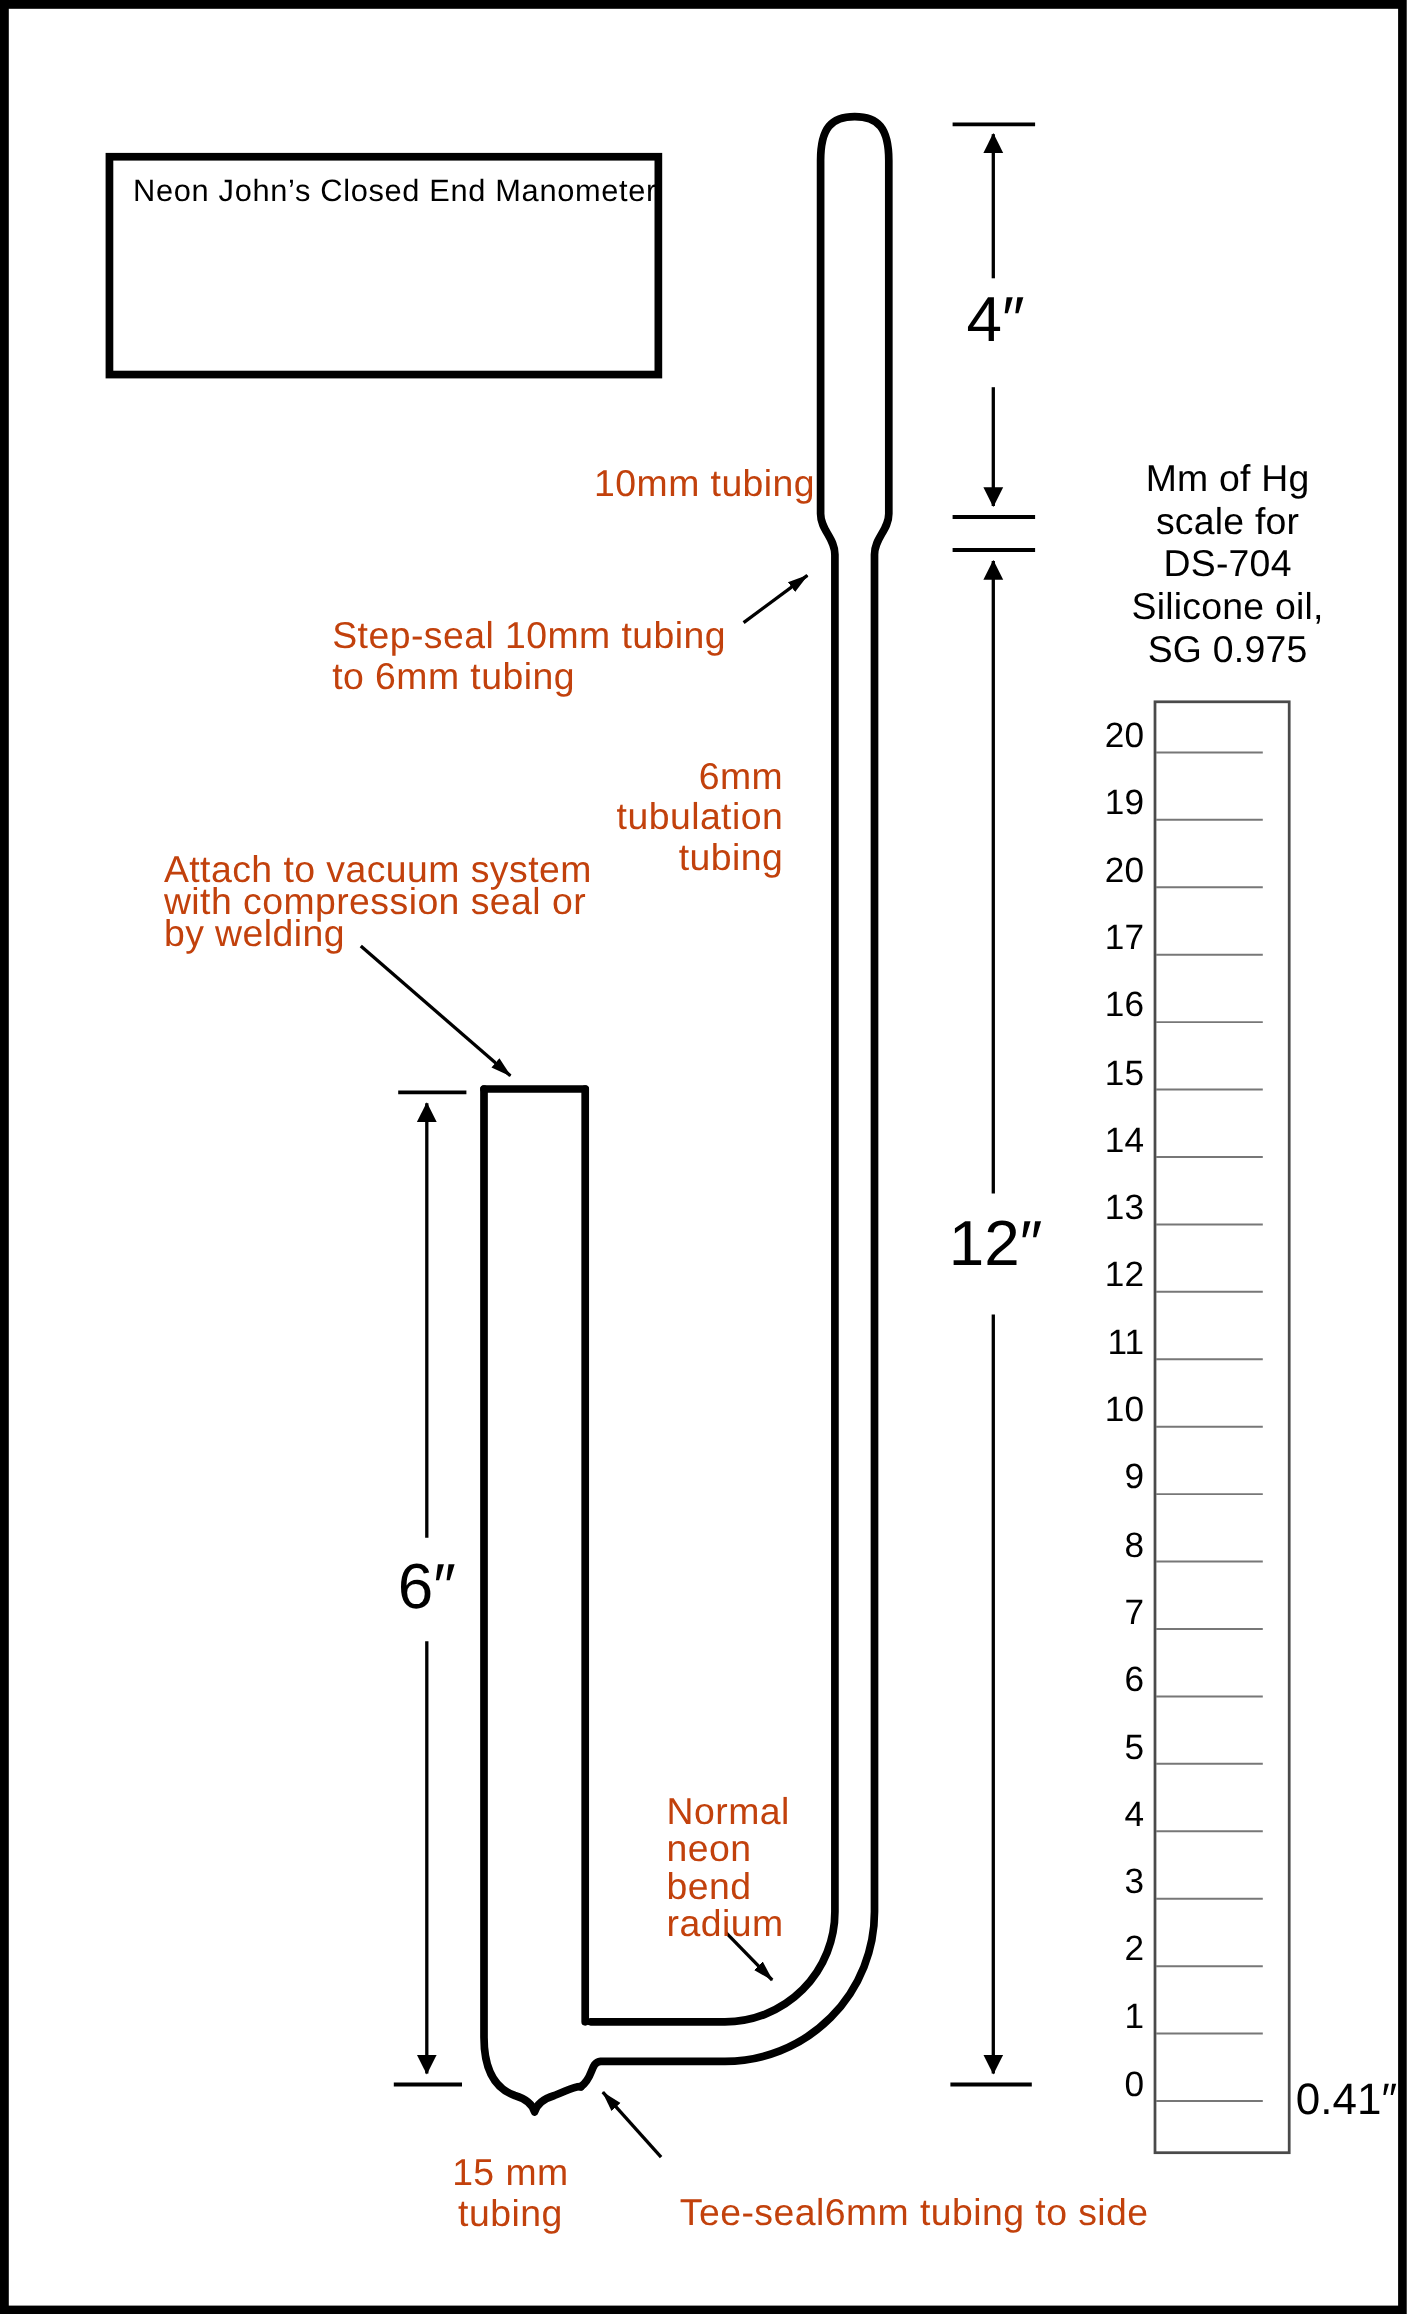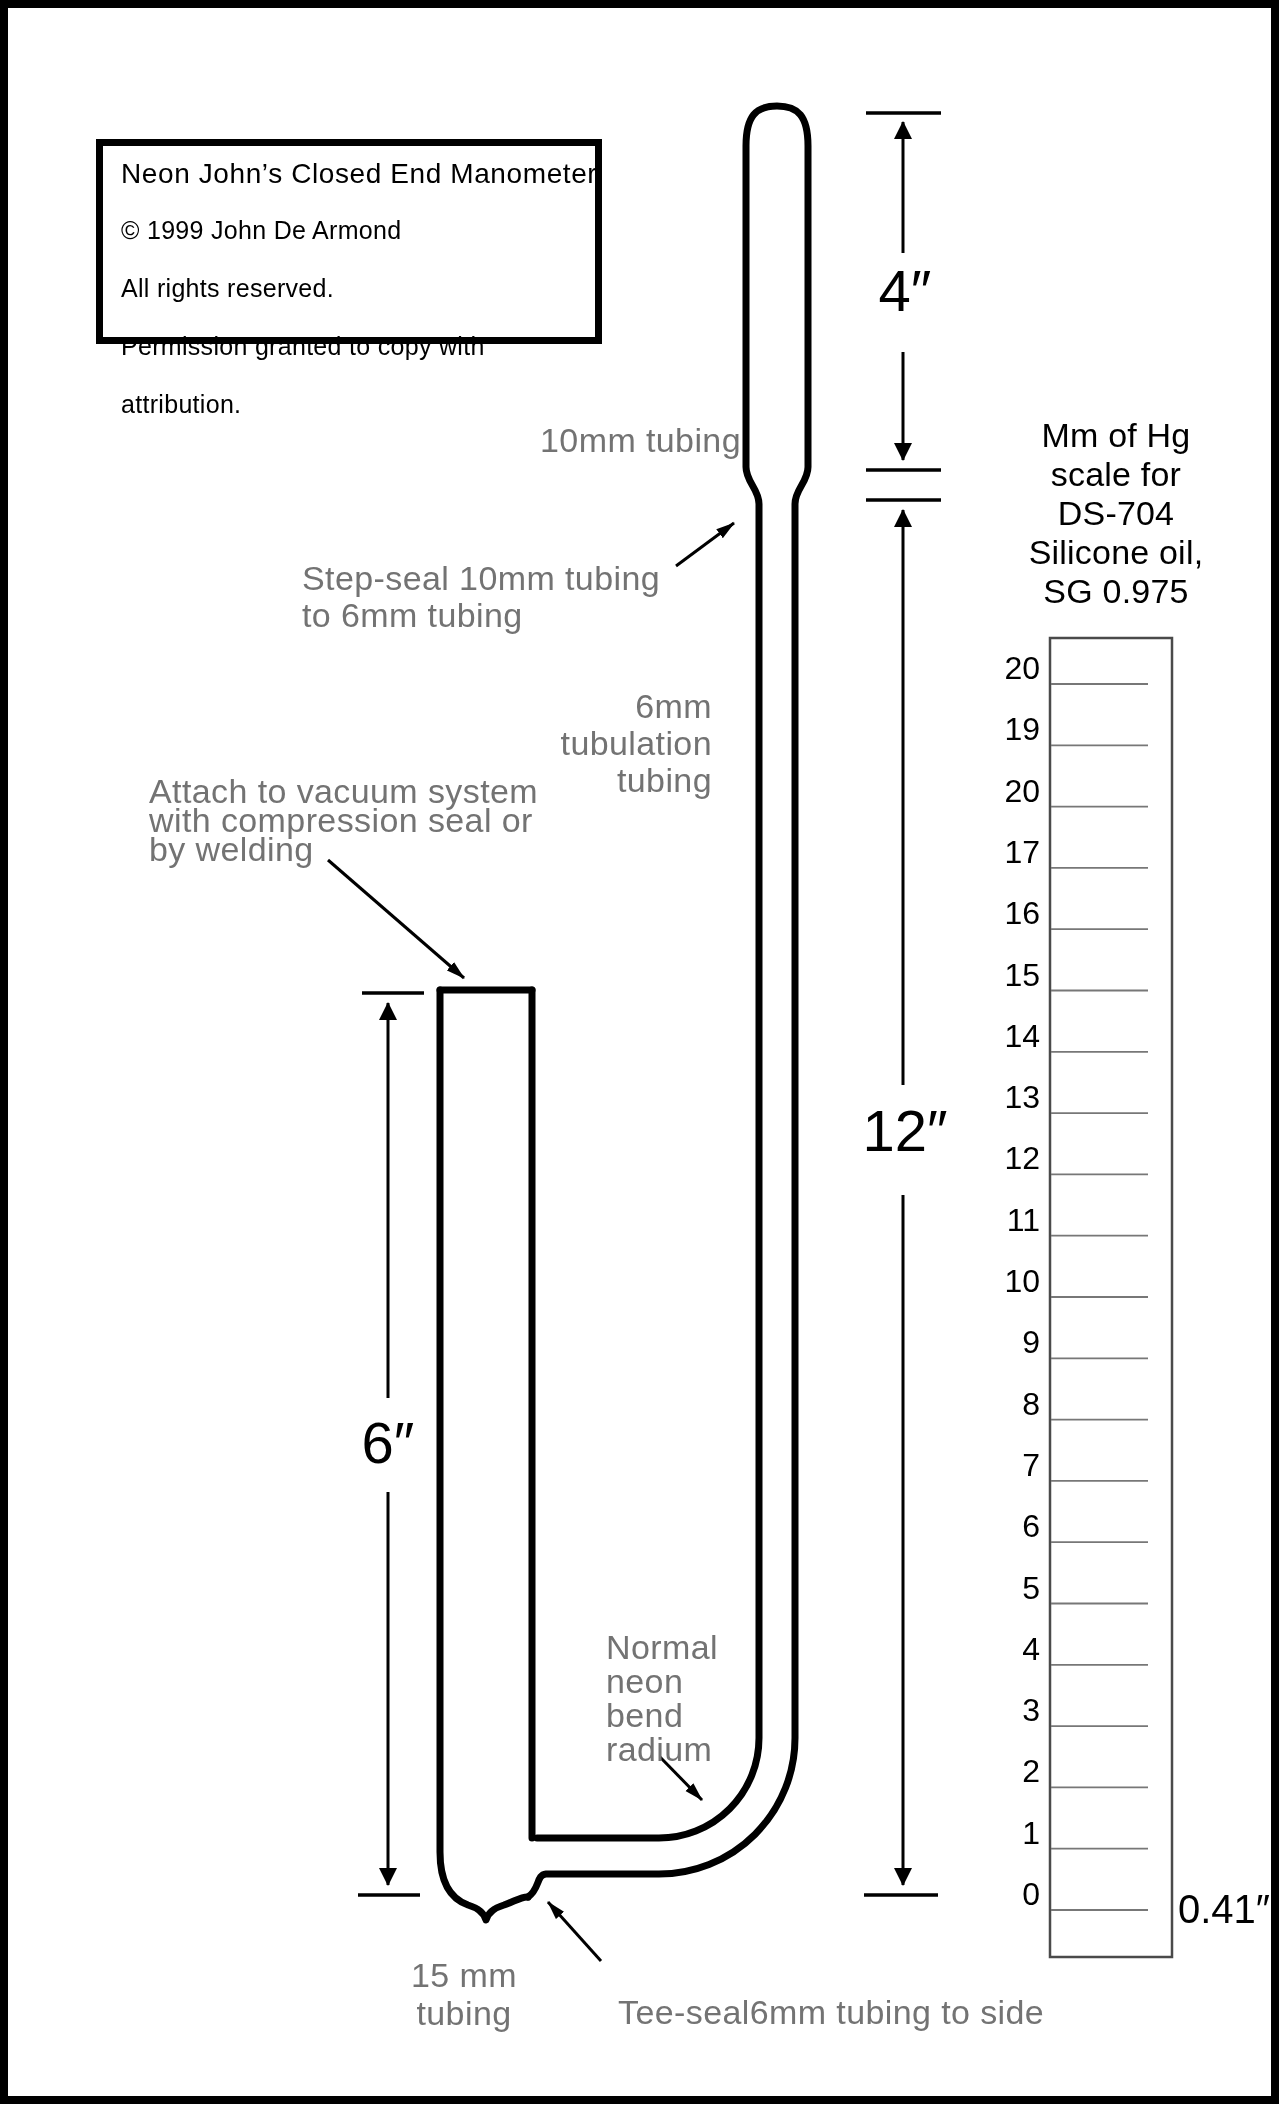--- a/index.html
+++ b/index.html
@@ -11,21 +11,21 @@
     font-family:Liberation Sans, sans-serif;
     color:#000;
   }
   .drawing{position:absolute;left:0;top:0;}
   .lbl{
     position:absolute;
     font-size:34px;
     line-height:37px;
     letter-spacing:0.4px;
     white-space:nowrap;
-    color:#737373;
+    color:#c2410c;
   }
   .tight{line-height:29px;}
   .rt{text-align:right;}
   .ctr{text-align:center;}
   .dim{
     position:absolute;
     font-size:58px;
     line-height:58px;
     letter-spacing:0;
     white-space:nowrap;
@@ -144,25 +144,20 @@
         <line x1="1051" y1="1664.8" x2="1148" y2="1664.8"></line>
         <line x1="1051" y1="1726.1" x2="1148" y2="1726.1"></line>
         <line x1="1051" y1="1787.4" x2="1148" y2="1787.4"></line>
         <line x1="1051" y1="1848.7" x2="1148" y2="1848.7"></line>
         <line x1="1051" y1="1910.0" x2="1148" y2="1910.0"></line>
       </g>
   </svg>
 
   <div class="titleBox">
     <div class="t">Neon John’s Closed End Manometer</div>
-    <div class="c"><span>© 1999 John De Armond</span><br>
-      <span>All rights reserved.</span><br>
-      <span>Permission granted to copy with</span><br>
-      <span>attribution.</span>
-    </div>
   </div>
 
   <div class="lbl" style="right:538px;top:422px;">10mm tubing</div>
 
   <div class="lbl" style="left:302px;top:560px;">
     <div>Step-seal 10mm tubing</div>
     <div>to 6mm tubing</div>
   </div>
 
   <div class="lbl rt" style="right:567px;top:688px;">

